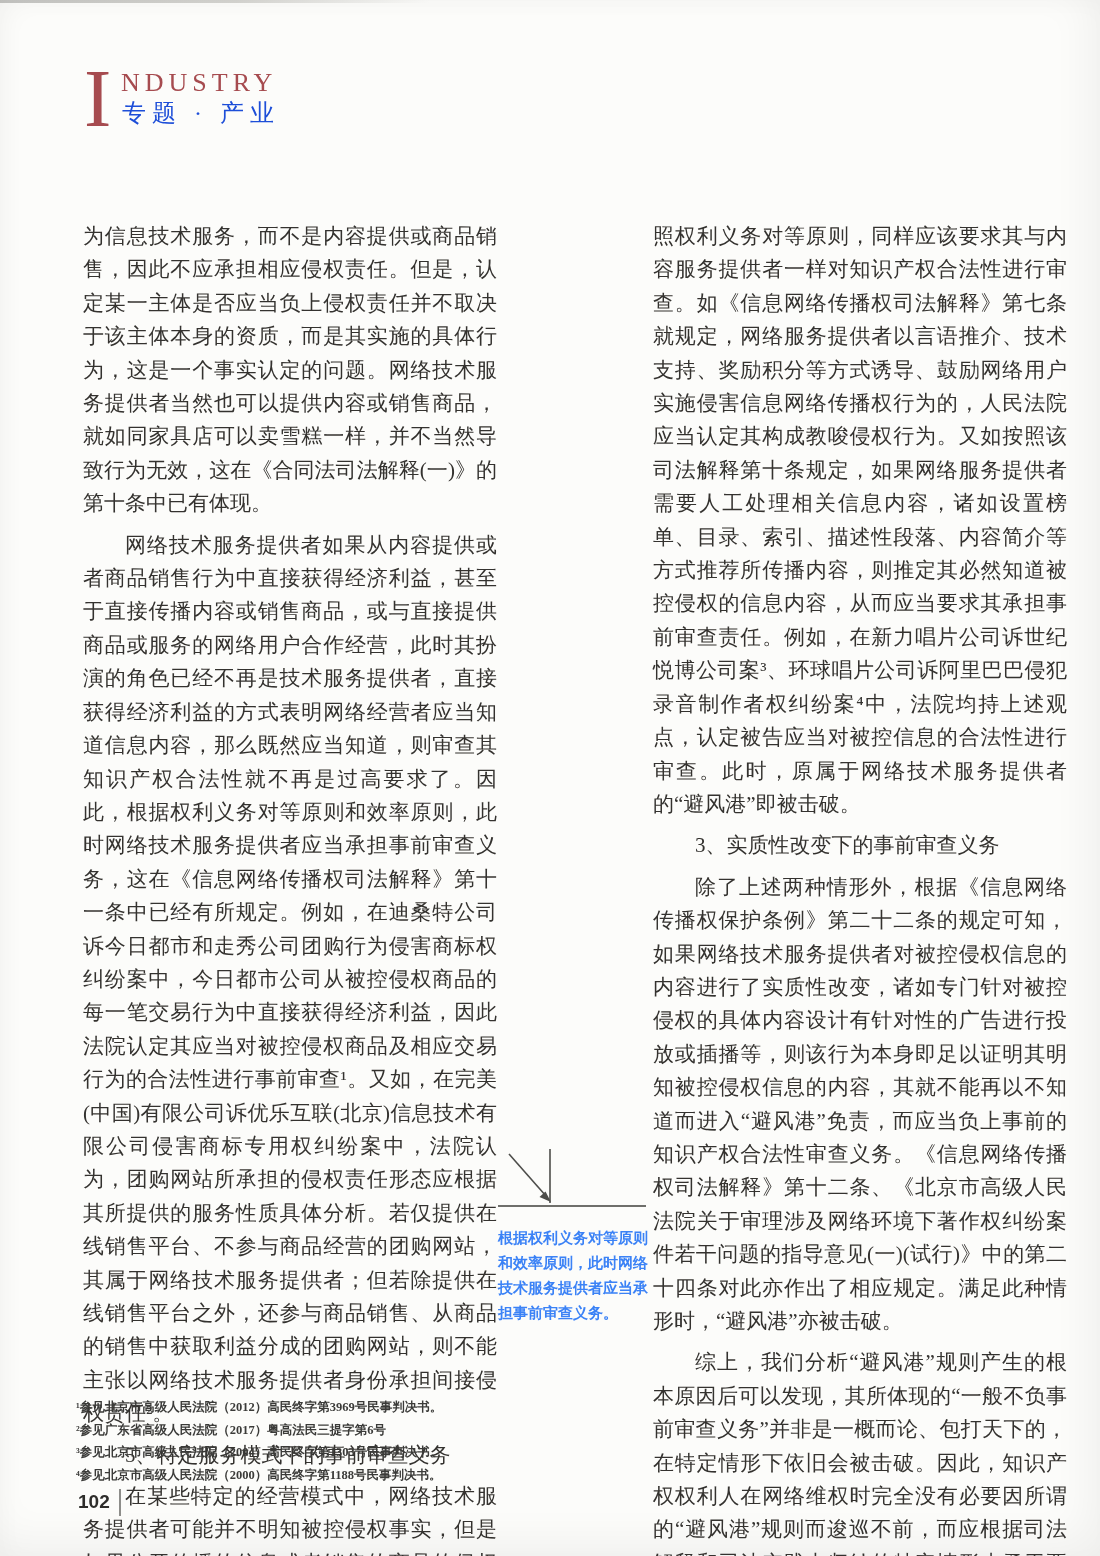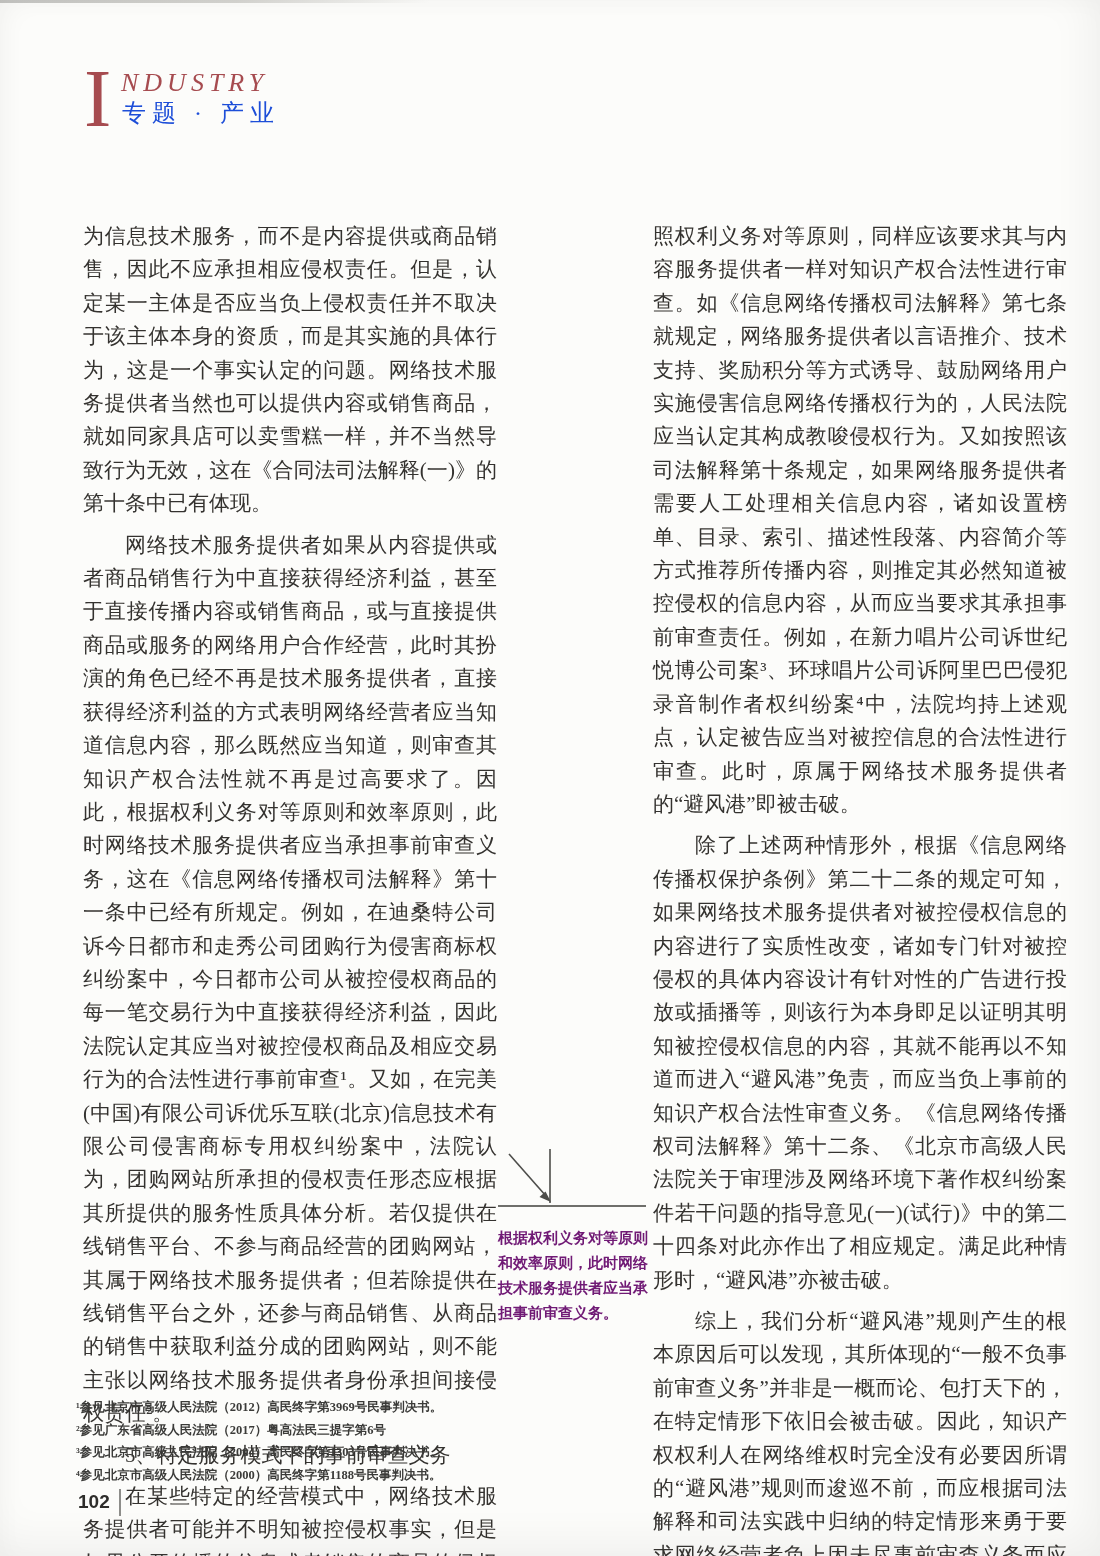--- a/index.html
+++ b/index.html
@@ -22,21 +22,21 @@
   }
   
   .dropcap {
     position:absolute; left:84px; top:66px;
     font-size:82px; line-height:66px; font-weight:400;
     color:#a64b4f;
   }
   .mag-name {
     position:absolute; left:121px; top:70px;
     font-size:26px; line-height:26px; letter-spacing:5px;
-    color:#a64b4f; font-weight:400;font-style:italic;
+    color:#a64b4f; font-weight:400;
   }
   .section-label {
     position:absolute; left:122px; top:99px;
     font-size:24px; line-height:28px; letter-spacing:6px;
     color:#1d4ed8;
   }
   
   .col {
     position:absolute; top:212px; width:430px;
     font-size:21px; line-height:33.4px;
@@ -58,21 +58,21 @@
   }
   
   .pullquote {
     position:absolute; left:498px; top:1146px; width:150px;
   }
   .pq-text {
     margin-top:13px;
     font-family:"Liberation Sans","DejaVu Sans",sans-serif;
     font-weight:700;
     font-size:15px; line-height:25px;
-    color:#701a75;
+    color:#3b82f6;
     text-align:justify;
   }
   
   .footnotes {
     position:absolute; left:76px; top:1396px; width:560px;
     font-family:Liberation Serif, serif;
     font-size:12.5px; line-height:22.5px;
     font-weight:700;
     color:#3b3b39;
   }
@@ -102,20 +102,21 @@
 
   <div class="col col-left">
     <p class="body-p">为信息技术服务，而不是内容提供或商品销售，因此不应承担相应侵权责任。但是，认定某一主体是否应当负上侵权责任并不取决于该主体本身的资质，而是其实施的具体行为，这是一个事实认定的问题。网络技术服务提供者当然也可以提供内容或销售商品，就如同家具店可以卖雪糕一样，并不当然导致行为无效，这在《合同法司法解释(一)》的第十条中已有体现。</p>
     <p class="body-p indent">网络技术服务提供者如果从内容提供或者商品销售行为中直接获得经济利益，甚至于直接传播内容或销售商品，或与直接提供商品或服务的网络用户合作经营，此时其扮演的角色已经不再是技术服务提供者，直接获得经济利益的方式表明网络经营者应当知道信息内容，那么既然应当知道，则审查其知识产权合法性就不再是过高要求了。因此，根据权利义务对等原则和效率原则，此时网络技术服务提供者应当承担事前审查义务，这在《信息网络传播权司法解释》第十一条中已经有所规定。例如，在迪桑特公司诉今日都市和走秀公司团购行为侵害商标权纠纷案中，今日都市公司从被控侵权商品的每一笔交易行为中直接获得经济利益，因此法院认定其应当对被控侵权商品及相应交易行为的合法性进行事前审查¹。又如，在完美(中国)有限公司诉优乐互联(北京)信息技术有限公司侵害商标专用权纠纷案中，法院认为，团购网站所承担的侵权责任形态应根据其所提供的服务性质具体分析。若仅提供在线销售平台、不参与商品经营的团购网站，其属于网络技术服务提供者；但若除提供在线销售平台之外，还参与商品销售、从商品的销售中获取利益分成的团购网站，则不能主张以网络技术服务提供者身份承担间接侵权责任²。</p>
     <p class="body-p indent">5、特定服务模式下的事前审查义务</p>
     <p class="body-p indent">在某些特定的经营模式中，网络技术服务提供者可能并不明知被控侵权事实，但是如果公开传播的信息或者销售的商品的侵权可能性较大，今日都市公司从被控侵权商品的每一笔交易行为中直接获得经济利益，则按</p>
   </div>
 
   <div class="col col-right">
     <p class="body-p">照权利义务对等原则，同样应该要求其与内容服务提供者一样对知识产权合法性进行审查。如《信息网络传播权司法解释》第七条就规定，网络服务提供者以言语推介、技术支持、奖励积分等方式诱导、鼓励网络用户实施侵害信息网络传播权行为的，人民法院应当认定其构成教唆侵权行为。又如按照该司法解释第十条规定，如果网络服务提供者需要人工处理相关信息内容，诸如设置榜单、目录、索引、描述性段落、内容简介等方式推荐所传播内容，则推定其必然知道被控侵权的信息内容，从而应当要求其承担事前审查责任。例如，在新力唱片公司诉世纪悦博公司案³、环球唱片公司诉阿里巴巴侵犯录音制作者权纠纷案⁴中，法院均持上述观点，认定被告应当对被控信息的合法性进行审查。此时，原属于网络技术服务提供者的“避风港”即被击破。</p>
+    <p class="body-p indent">3、实质性改变下的事前审查义务</p>
     <p class="body-p indent">除了上述两种情形外，根据《信息网络传播权保护条例》第二十二条的规定可知，如果网络技术服务提供者对被控侵权信息的内容进行了实质性改变，诸如专门针对被控侵权的具体内容设计有针对性的广告进行投放或插播等，则该行为本身即足以证明其明知被控侵权信息的内容，其就不能再以不知道而进入“避风港”免责，而应当负上事前的知识产权合法性审查义务。《信息网络传播权司法解释》第十二条、《北京市高级人民法院关于审理涉及网络环境下著作权纠纷案件若干问题的指导意见(一)(试行)》中的第二十四条对此亦作出了相应规定。满足此种情形时，“避风港”亦被击破。</p>
     <p class="body-p indent"><span>综上，我们分析“避风港”规则产生的根本原因后可以发现，其所体现的“一般不负事前审查义务”并非是一概而论、包打天下的，在特定情形下依旧会被击破。因此，知识产权权利人在网络维权时完全没有必要因所谓的“避风港”规则而逡巡不前，而应根据司法解释和司法实践中归纳的特定情形来勇于要求网络经营者负上因未尽事前审查义务而应承担的侵权责任。</span><span class="ip-mark">IP</span></p>
   </div>
 
   <div class="pullquote">
     <svg width="150" height="62" viewBox="0 0 150 62">
       <line x1="52" y1="3" x2="52" y2="57" stroke="#4d4d4a" stroke-width="1.6"></line>
       <line x1="11" y1="8" x2="48" y2="50" stroke="#4d4d4a" stroke-width="1.6"></line>
       <polygon points="53,56 41.5,51 47.5,45.5" fill="#4d4d4a"></polygon>
       <line x1="0" y1="60" x2="148" y2="60" stroke="#6f6f6b" stroke-width="2.2"></line>

